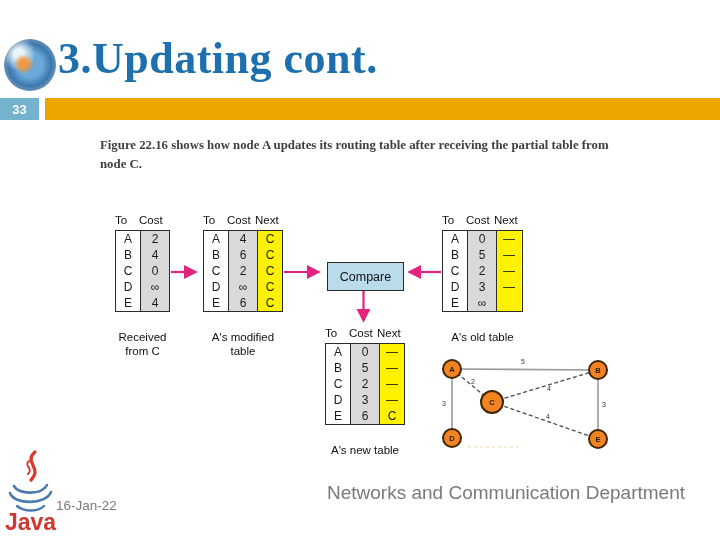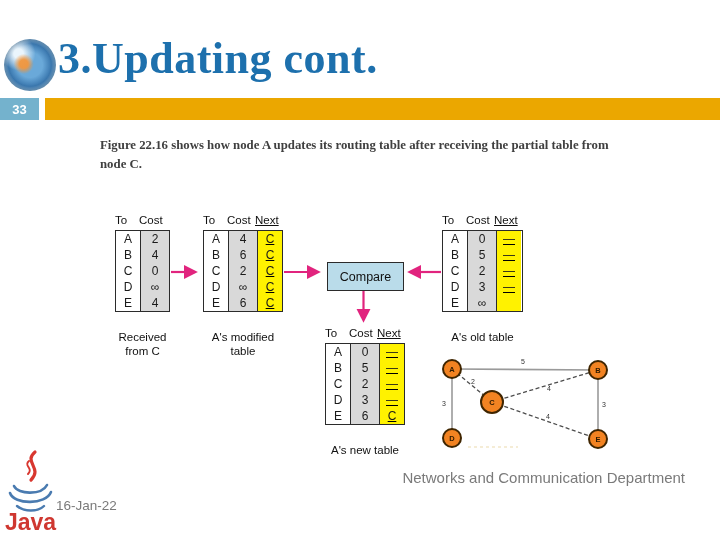--- a/index.html
+++ b/index.html
@@ -32,21 +32,21 @@
   }
   
   .rtable{position:absolute;}
   .rt-head{display:flex;height:15px;font-size:11.5px;color:#111;margin-bottom:1px;}
   .rt-head span{display:block;}
   .rt-box{display:flex;border:1.6px solid #2b2b2b;background:#fff;}
   .rt-col{display:flex;flex-direction:column;}
   .rt-col + .rt-col{border-left:1.4px solid #2b2b2b;}
   .col0{width:24px;background:#ffffff;}
   .col1{width:28px;background:var(--cost-col);}
-  .col2{width:24px;background:var(--next-col);text-decoration:underline;}
+  .col2{width:24px;background:var(--next-col);}
   .rt-cell{height:16px;line-height:16px;text-align:center;font-size:12px;color:#1a1a1a;}
   .rt-label{margin-top:19px;text-align:center;font-size:11.5px;line-height:1.2;color:#111;}
   
   .compare{
     position:absolute;left:327px;top:262px;width:77px;height:29px;
     background:var(--compare-bg);border:1.6px solid #2b2b2b;box-sizing:border-box;
     display:flex;align-items:center;justify-content:center;font-size:12.5px;color:#111;
   }
   
   .arrows{position:absolute;left:0;top:0;width:720px;height:540px;pointer-events:none;}
@@ -56,21 +56,21 @@
   .graph{position:absolute;left:430px;top:350px;width:195px;height:112px;}
   .edge.solid{stroke:#9a9a9a;stroke-width:1.6;}
   .edge.dashed{stroke:#4d4d4d;stroke-width:1.3;stroke-dasharray:4 2.5;}
   .edge.faded{stroke:#dcbb6a;stroke-width:1;stroke-dasharray:3 3;opacity:.55;}
   .gnode{fill:var(--node-fill);stroke:#3f2500;stroke-width:2;}
   .gletter{font-size:7.5px;font-weight:bold;fill:#2e1a00;text-anchor:middle;}
   .glabel{font-size:7px;fill:#333;text-anchor:middle;}
   
   .javalogo{position:absolute;left:2px;top:448px;width:58px;height:88px;}
   .date{position:absolute;left:56px;top:498px;font-size:13.5px;color:var(--footer-text);}
-  .footer{position:absolute;right:35px;top:469px;font-size:15px;color:var(--footer-text);}
+  .footer{position:absolute;right:35px;top:482px;font-size:19px;color:var(--footer-text);}
 </style>
 </head>
 <body>
 
 <div class="slide">
 
   <div class="globe"></div>
   <h1 class="title">3.Updating cont.</h1>
   <div class="numbox">
     <span>33</span>

